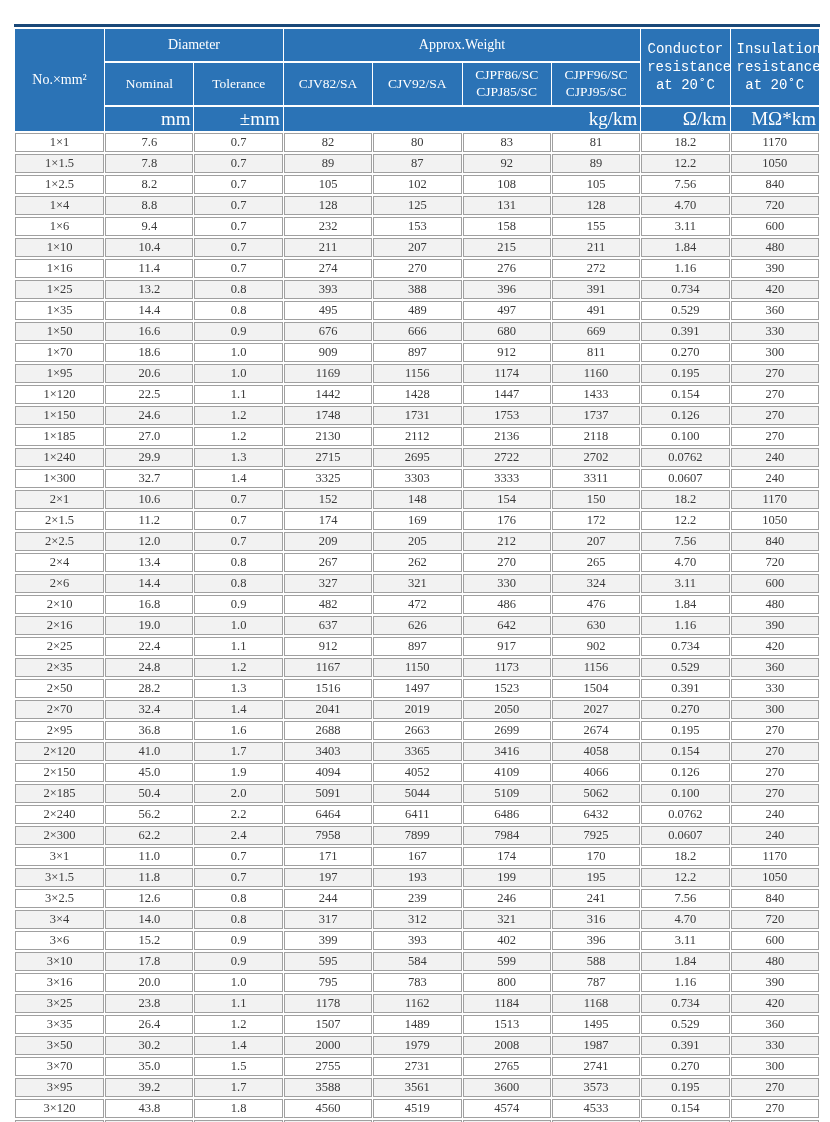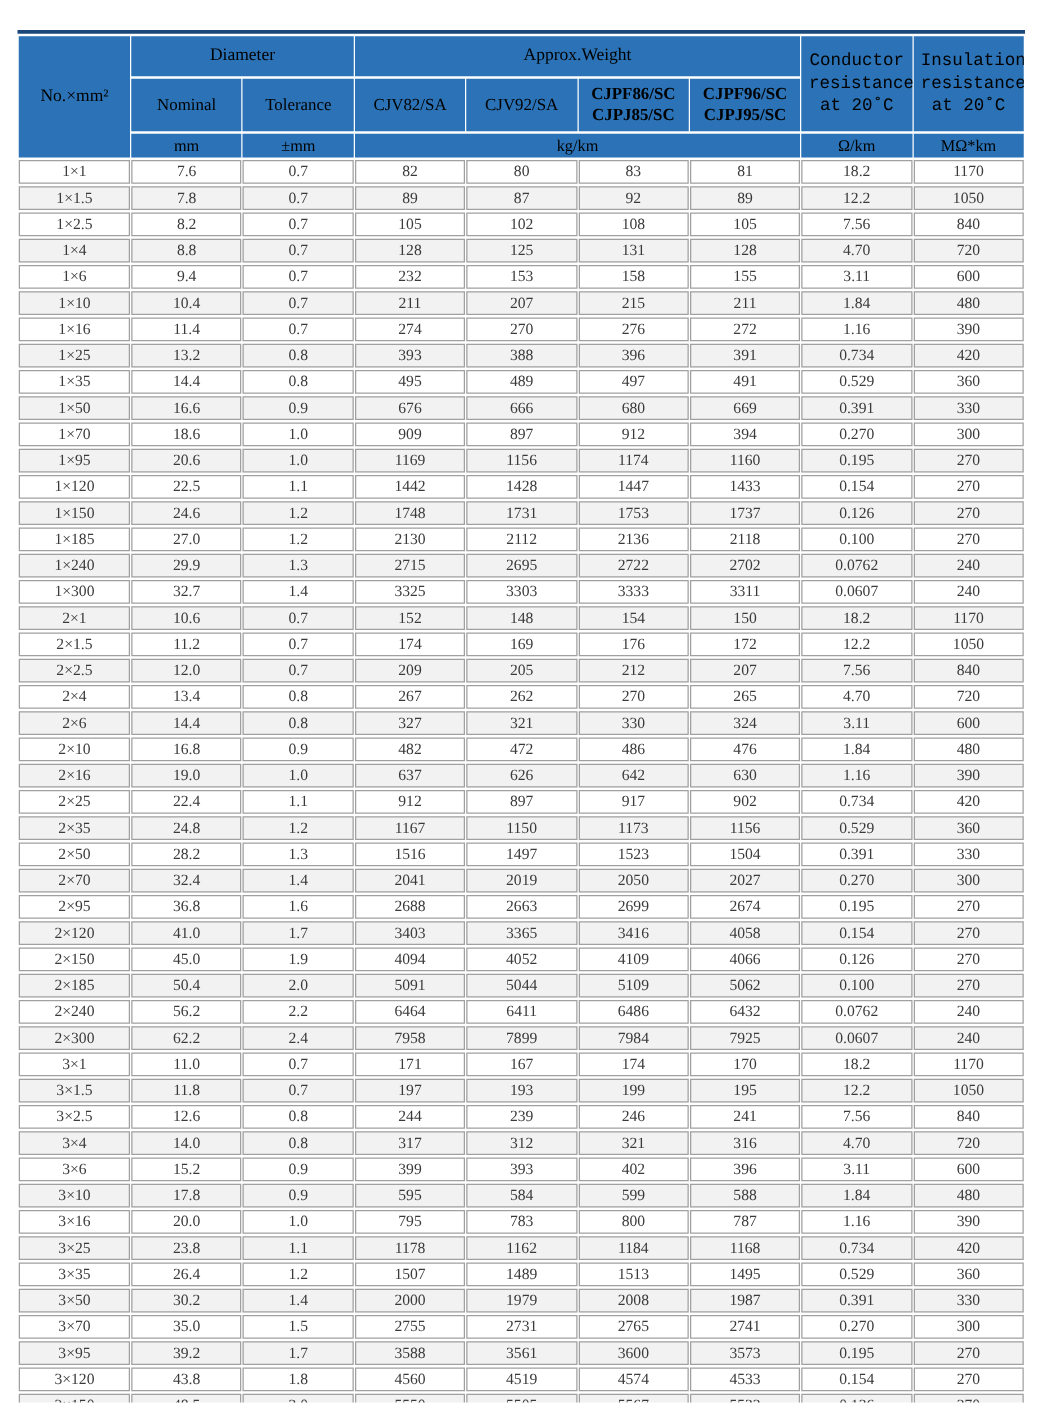--- a/index.html
+++ b/index.html
@@ -20,31 +20,31 @@
     width:806px;
     table-layout:fixed;
     border-collapse:separate;
     border-spacing:1px 2px;
     background:#ffffff;
     border-top:3px solid var(--top-border);
   }
   
   thead th{
     background:var(--header-bg);
-    color:#000000;
+    color:#ffffff;
     font-weight:normal;
     text-align:center;
     vertical-align:middle;
     padding:1px 3px;
     overflow:hidden;
   }
   tr.h1 th{height:30px;font-size:14px;}
   tr.h2 th{height:40px;font-size:13.5px;}
-  tr.h3 th{height:17px;font-size:13px;}
-  th.pre{white-space:pre-line;line-height:1.25;font-weight:bold;}
+  tr.h3 th{height:17px;font-size:19px;text-align:right;}
+  th.pre{white-space:pre-line;line-height:1.25;}
   th.wrap{line-height:1.3;font-size:13px;padding:1px 6px;font-family:Liberation Mono, monospace;}
   
   tbody td{
     border:1px solid var(--grid);
     height:15px;
     line-height:15px;
     padding:1px 2px;
     font-size:12.5px;
     color:var(--cell-text);
     text-align:center;
@@ -206,21 +206,21 @@
           <td>0.391</td>
           <td>330</td>
         </tr>
         <tr>
           <td>1×70</td>
           <td>18.6</td>
           <td>1.0</td>
           <td>909</td>
           <td>897</td>
           <td>912</td>
-          <td>394</td>
+          <td>811</td>
           <td>0.270</td>
           <td>300</td>
         </tr>
         <tr class="alt">
           <td>1×95</td>
           <td>20.6</td>
           <td>1.0</td>
           <td>1169</td>
           <td>1156</td>
           <td>1174</td>

